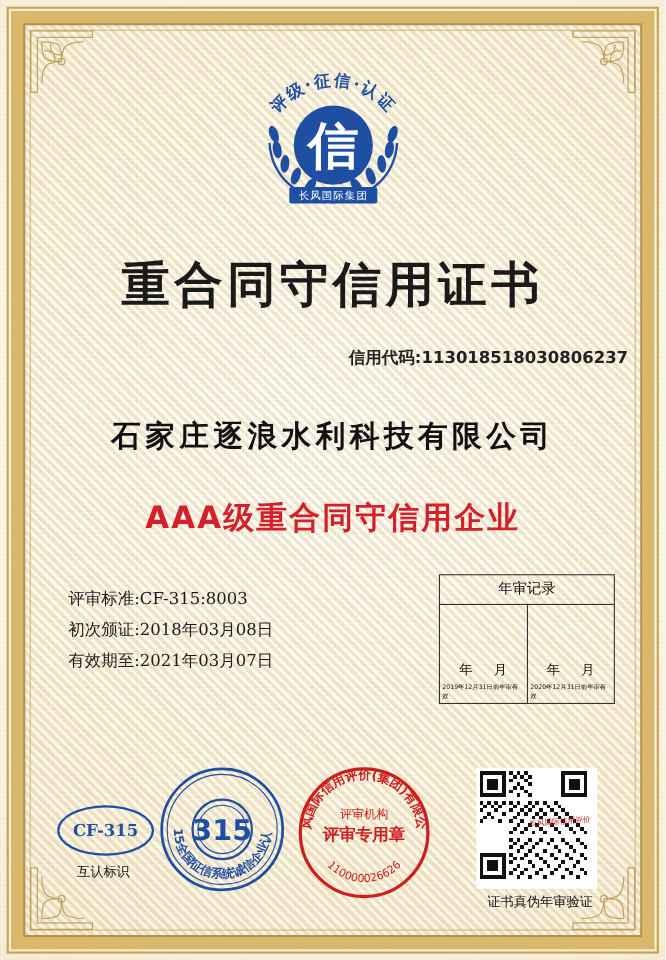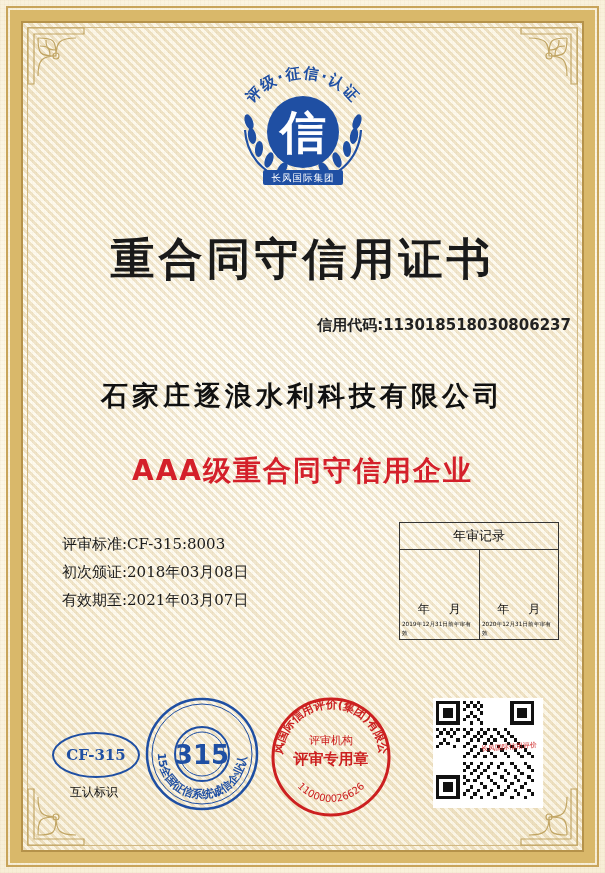--- a/index.html
+++ b/index.html
@@ -130,21 +130,21 @@
     display:flex;height:90px;
   }
   .review-cell{
     flex:1;position:relative;
     display:flex;flex-direction:column;justify-content:flex-end;
     align-items:center;
     padding-bottom:2px;
   }
   .review-cell + .review-cell{border-left:1.5px solid #333;}
   .cell-ym{
-    font-family:Liberation Serif, serif;
+    font-family:Liberation Sans, sans-serif;
     font-size:12px;color:#111;letter-spacing:8px;
     padding-left:8px;
     margin-bottom:2px;
   }
   .cell-note{
     font-family:"DejaVu Sans", sans-serif;
     font-size:6px;color:#111;
     transform:scale(0.95);
   }
 
@@ -526,17 +526,18 @@
               <rect x="28" y="27" width="1" height="1"></rect>
             <rect x="10" y="28" width="1" height="1"></rect>
               <rect x="13" y="28" width="1" height="1"></rect>
             <rect x="17" y="28" width="1" height="1"></rect>
               <rect x="22" y="28" width="1" height="1"></rect>
             <rect x="26" y="28" width="1" height="1"></rect>
           </g>
         </svg>
       </div>
       <div class="qr-overlay">长风国际信用评价</div>
+      <div class="qr-label">证书真伪年审验证</div>
 
     </div>
 
   </div>
 </div>
 
 </body></html>

